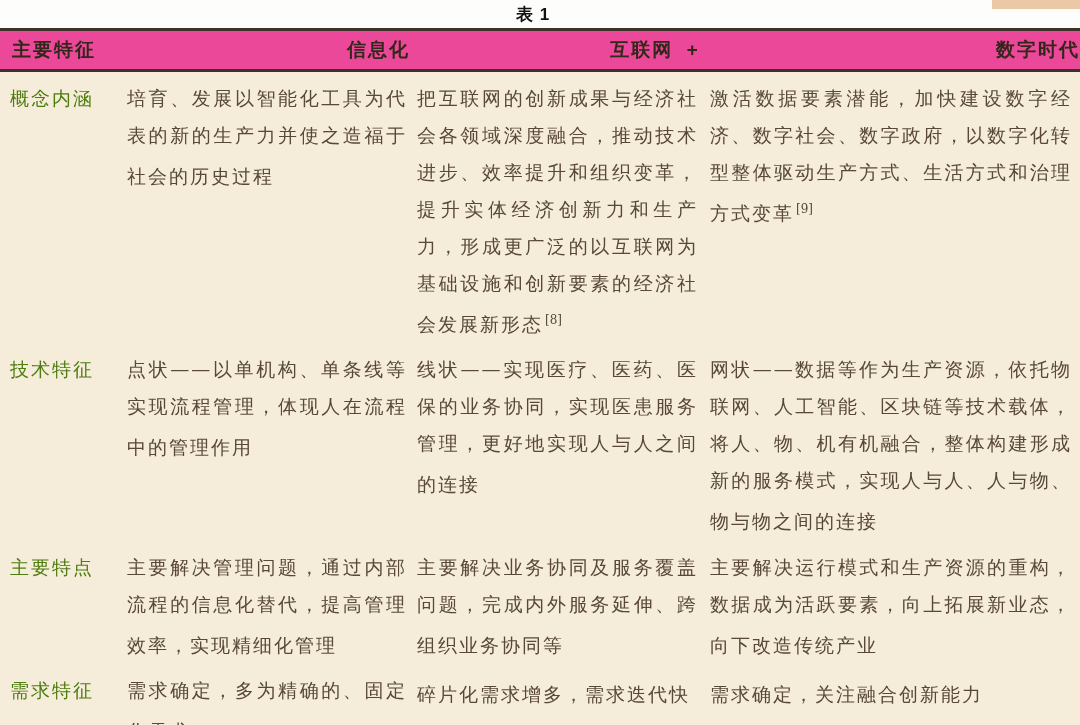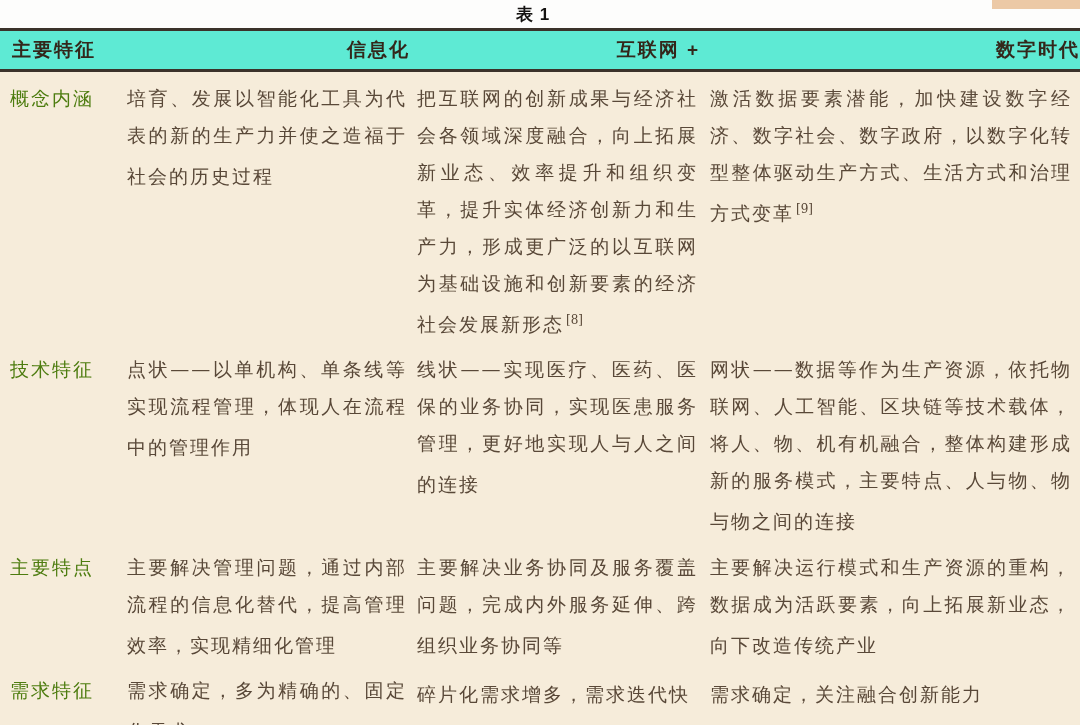--- a/index.html
+++ b/index.html
@@ -32,24 +32,24 @@
   }
   .title-bar .title-prefix { margin-right: 14px; }
   table.main-table {
     width: 1080px;
     table-layout: fixed;
     border-collapse: collapse;
     border-top: 3px solid #3b322a;
     border-bottom: 6px solid #17130f;
   }
   thead th {
-    background: #5eead4;
+    background: #ec4899;
     height: 41px;
     border-bottom: 3px solid #3b322a;
-    font-family: Liberation Sans, sans-serif;
+    font-family: Liberation Mono, monospace;
     font-weight: bold;
     font-size: 19px;
     color: #33271b;
     letter-spacing: 2px;
     vertical-align: middle;
   }
   thead th.h-left { text-align: left; padding-left: 12px; }
   thead th.h-center { text-align: right; }
   tbody { background: #f6ecda; }
   tbody td {
@@ -105,36 +105,36 @@
       <th class="h-center">数字时代</th>
     </tr>
   </thead>
   <tbody>
     <tr class="row-0">
       <td class="row-label">概念内涵</td>
       <td class="cell-c1">
           <div class="cell-text"><span>培育、发展以智能化工具为代表的新的生产力并使之造福于社会的历史过程</span><sup class="ref"></sup></div>
         </td>
       <td class="cell-c2">
-          <div class="cell-text"><span>把互联网的创新成果与经济社会各领域深度融合，向上拓展新业态、效率提升和组织变革，提升实体经济创新力和生产力，形成更广泛的以互联网为基础设施和创新要素的经济社会发展新形态</span><sup class="ref">[8]</sup></div>
+          <div class="cell-text"><span>把互联网的创新成果与经济社会各领域深度融合，推动技术进步、效率提升和组织变革，提升实体经济创新力和生产力，形成更广泛的以互联网为基础设施和创新要素的经济社会发展新形态</span><sup class="ref">[8]</sup></div>
         </td>
       <td class="cell-c3">
           <div class="cell-text"><span>激活数据要素潜能，加快建设数字经济、数字社会、数字政府，以数字化转型整体驱动生产方式、生活方式和治理方式变革</span><sup class="ref">[9]</sup></div>
         </td>
     </tr>
     <tr class="row-1">
       <td class="row-label">技术特征</td>
       <td class="cell-c1">
           <div class="cell-text"><span>点状——以单机构、单条线等实现流程管理，体现人在流程中的管理作用</span><sup class="ref"></sup></div>
         </td>
       <td class="cell-c2">
           <div class="cell-text"><span>线状——实现医疗、医药、医保的业务协同，实现医患服务管理，更好地实现人与人之间的连接</span><sup class="ref"></sup></div>
         </td>
       <td class="cell-c3">
-          <div class="cell-text"><span>网状——数据等作为生产资源，依托物联网、人工智能、区块链等技术载体，将人、物、机有机融合，整体构建形成新的服务模式，主要特点、人与物、物与物之间的连接</span><sup class="ref"></sup></div>
+          <div class="cell-text"><span>网状——数据等作为生产资源，依托物联网、人工智能、区块链等技术载体，将人、物、机有机融合，整体构建形成新的服务模式，实现人与人、人与物、物与物之间的连接</span><sup class="ref"></sup></div>
         </td>
     </tr>
     <tr class="row-2">
       <td class="row-label">主要特点</td>
       <td class="cell-c1">
           <div class="cell-text"><span>主要解决管理问题，通过内部流程的信息化替代，提高管理效率，实现精细化管理</span><sup class="ref"></sup></div>
         </td>
       <td class="cell-c2">
           <div class="cell-text"><span>主要解决业务协同及服务覆盖问题，完成内外服务延伸、跨组织业务协同等</span><sup class="ref"></sup></div>
         </td>

